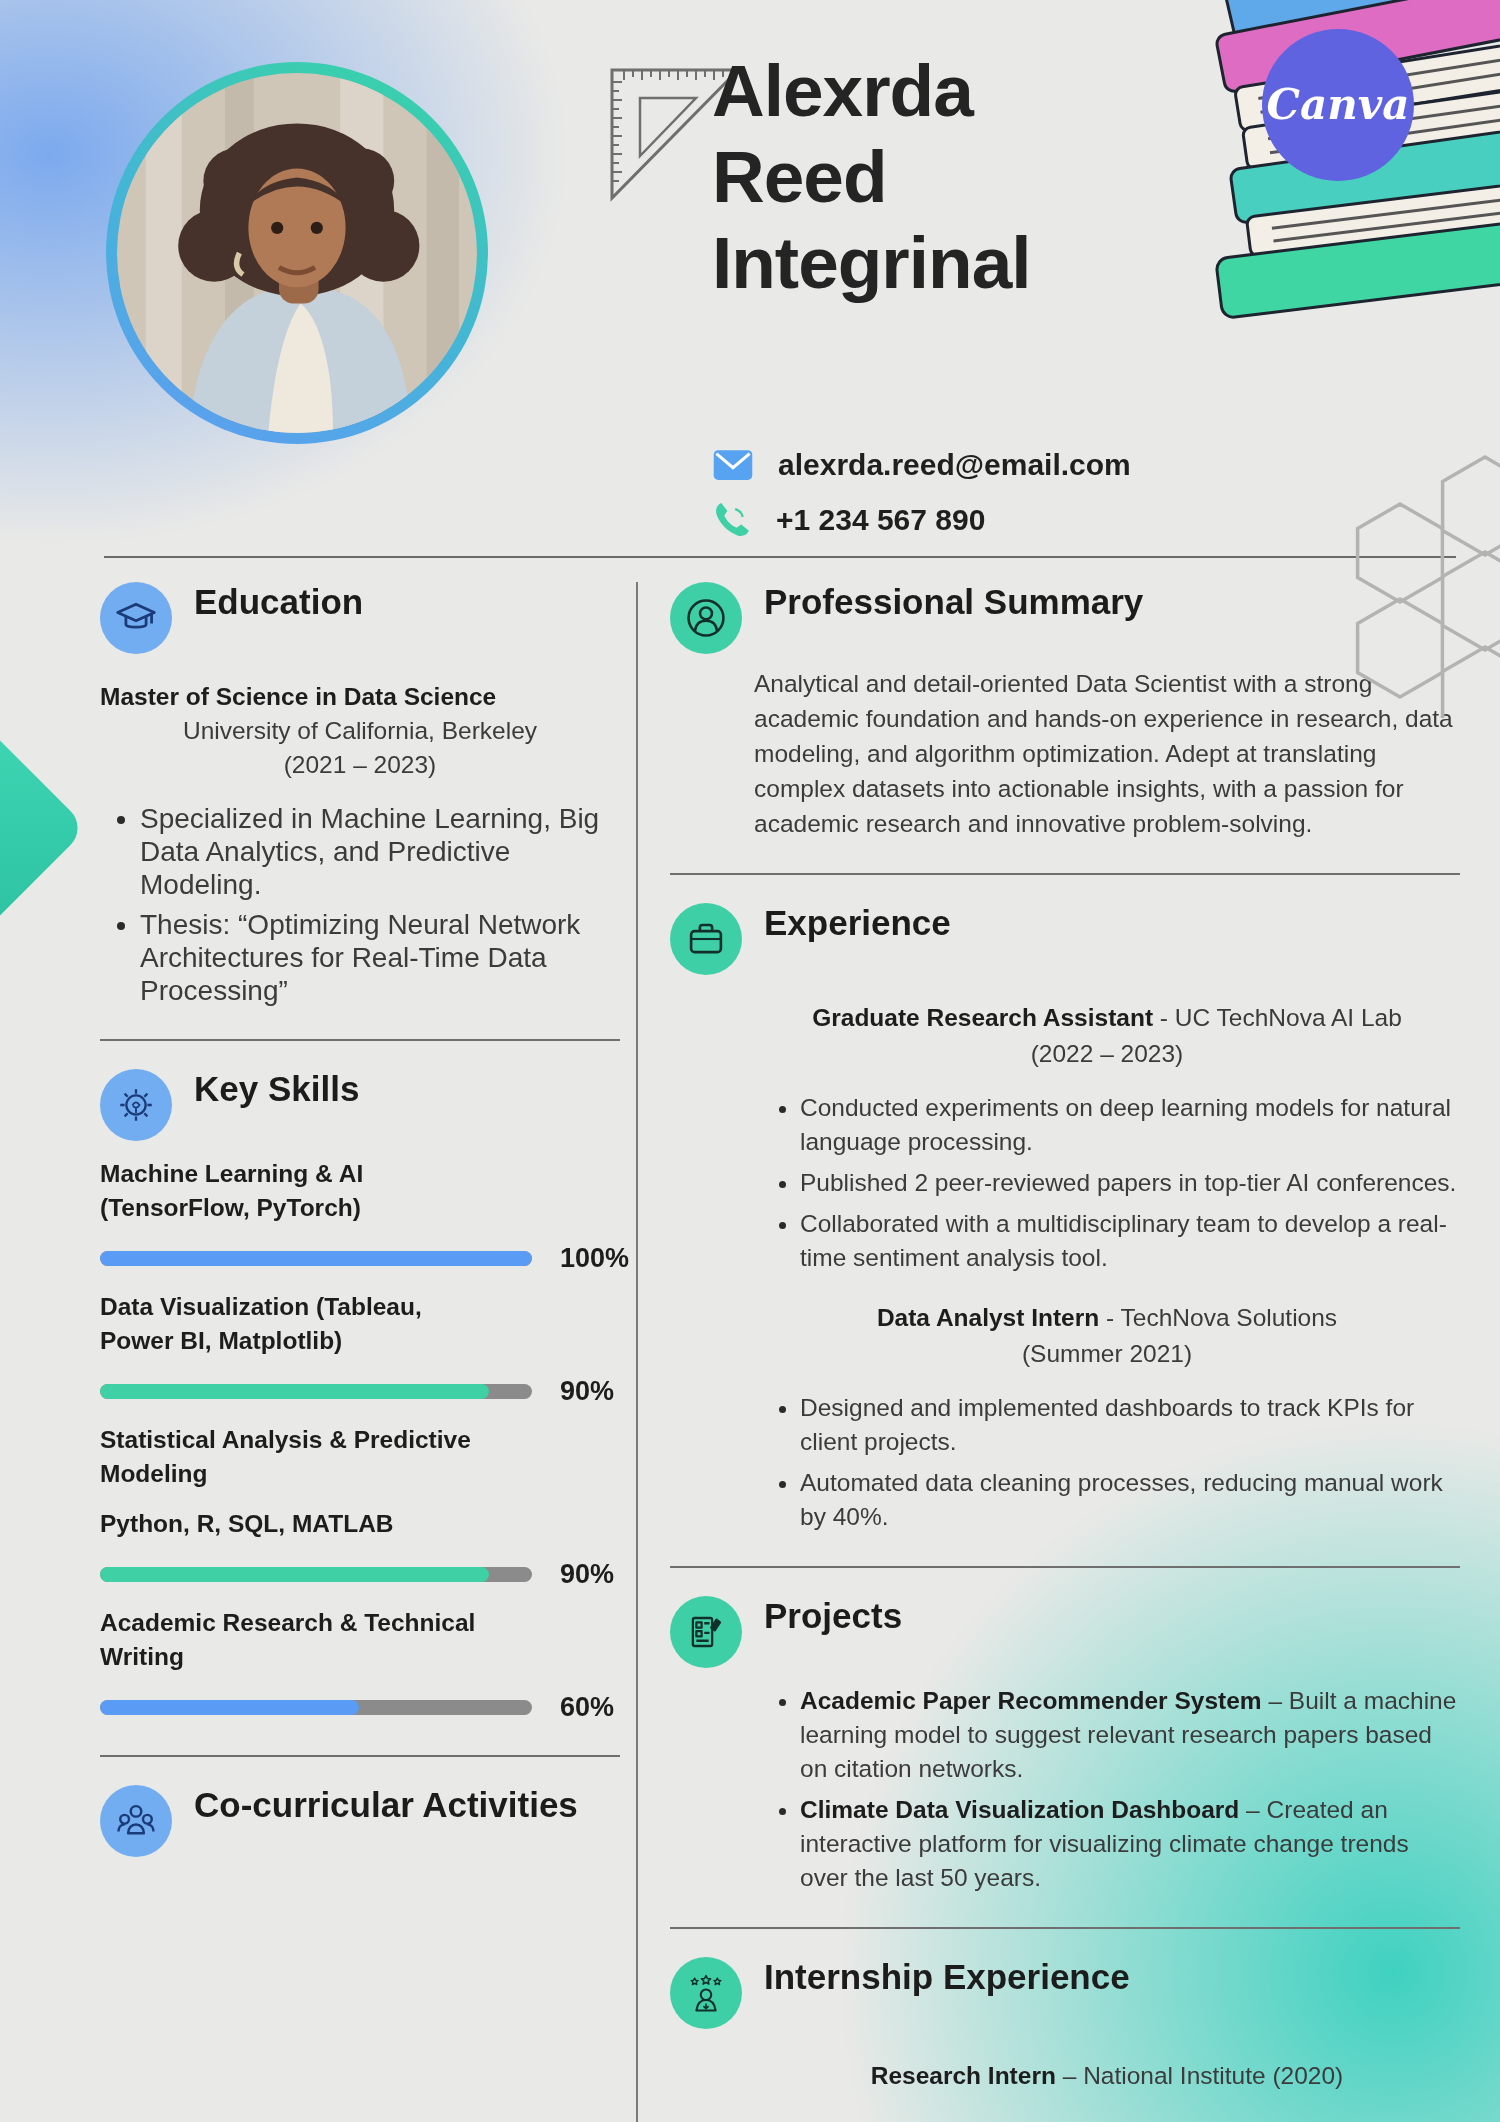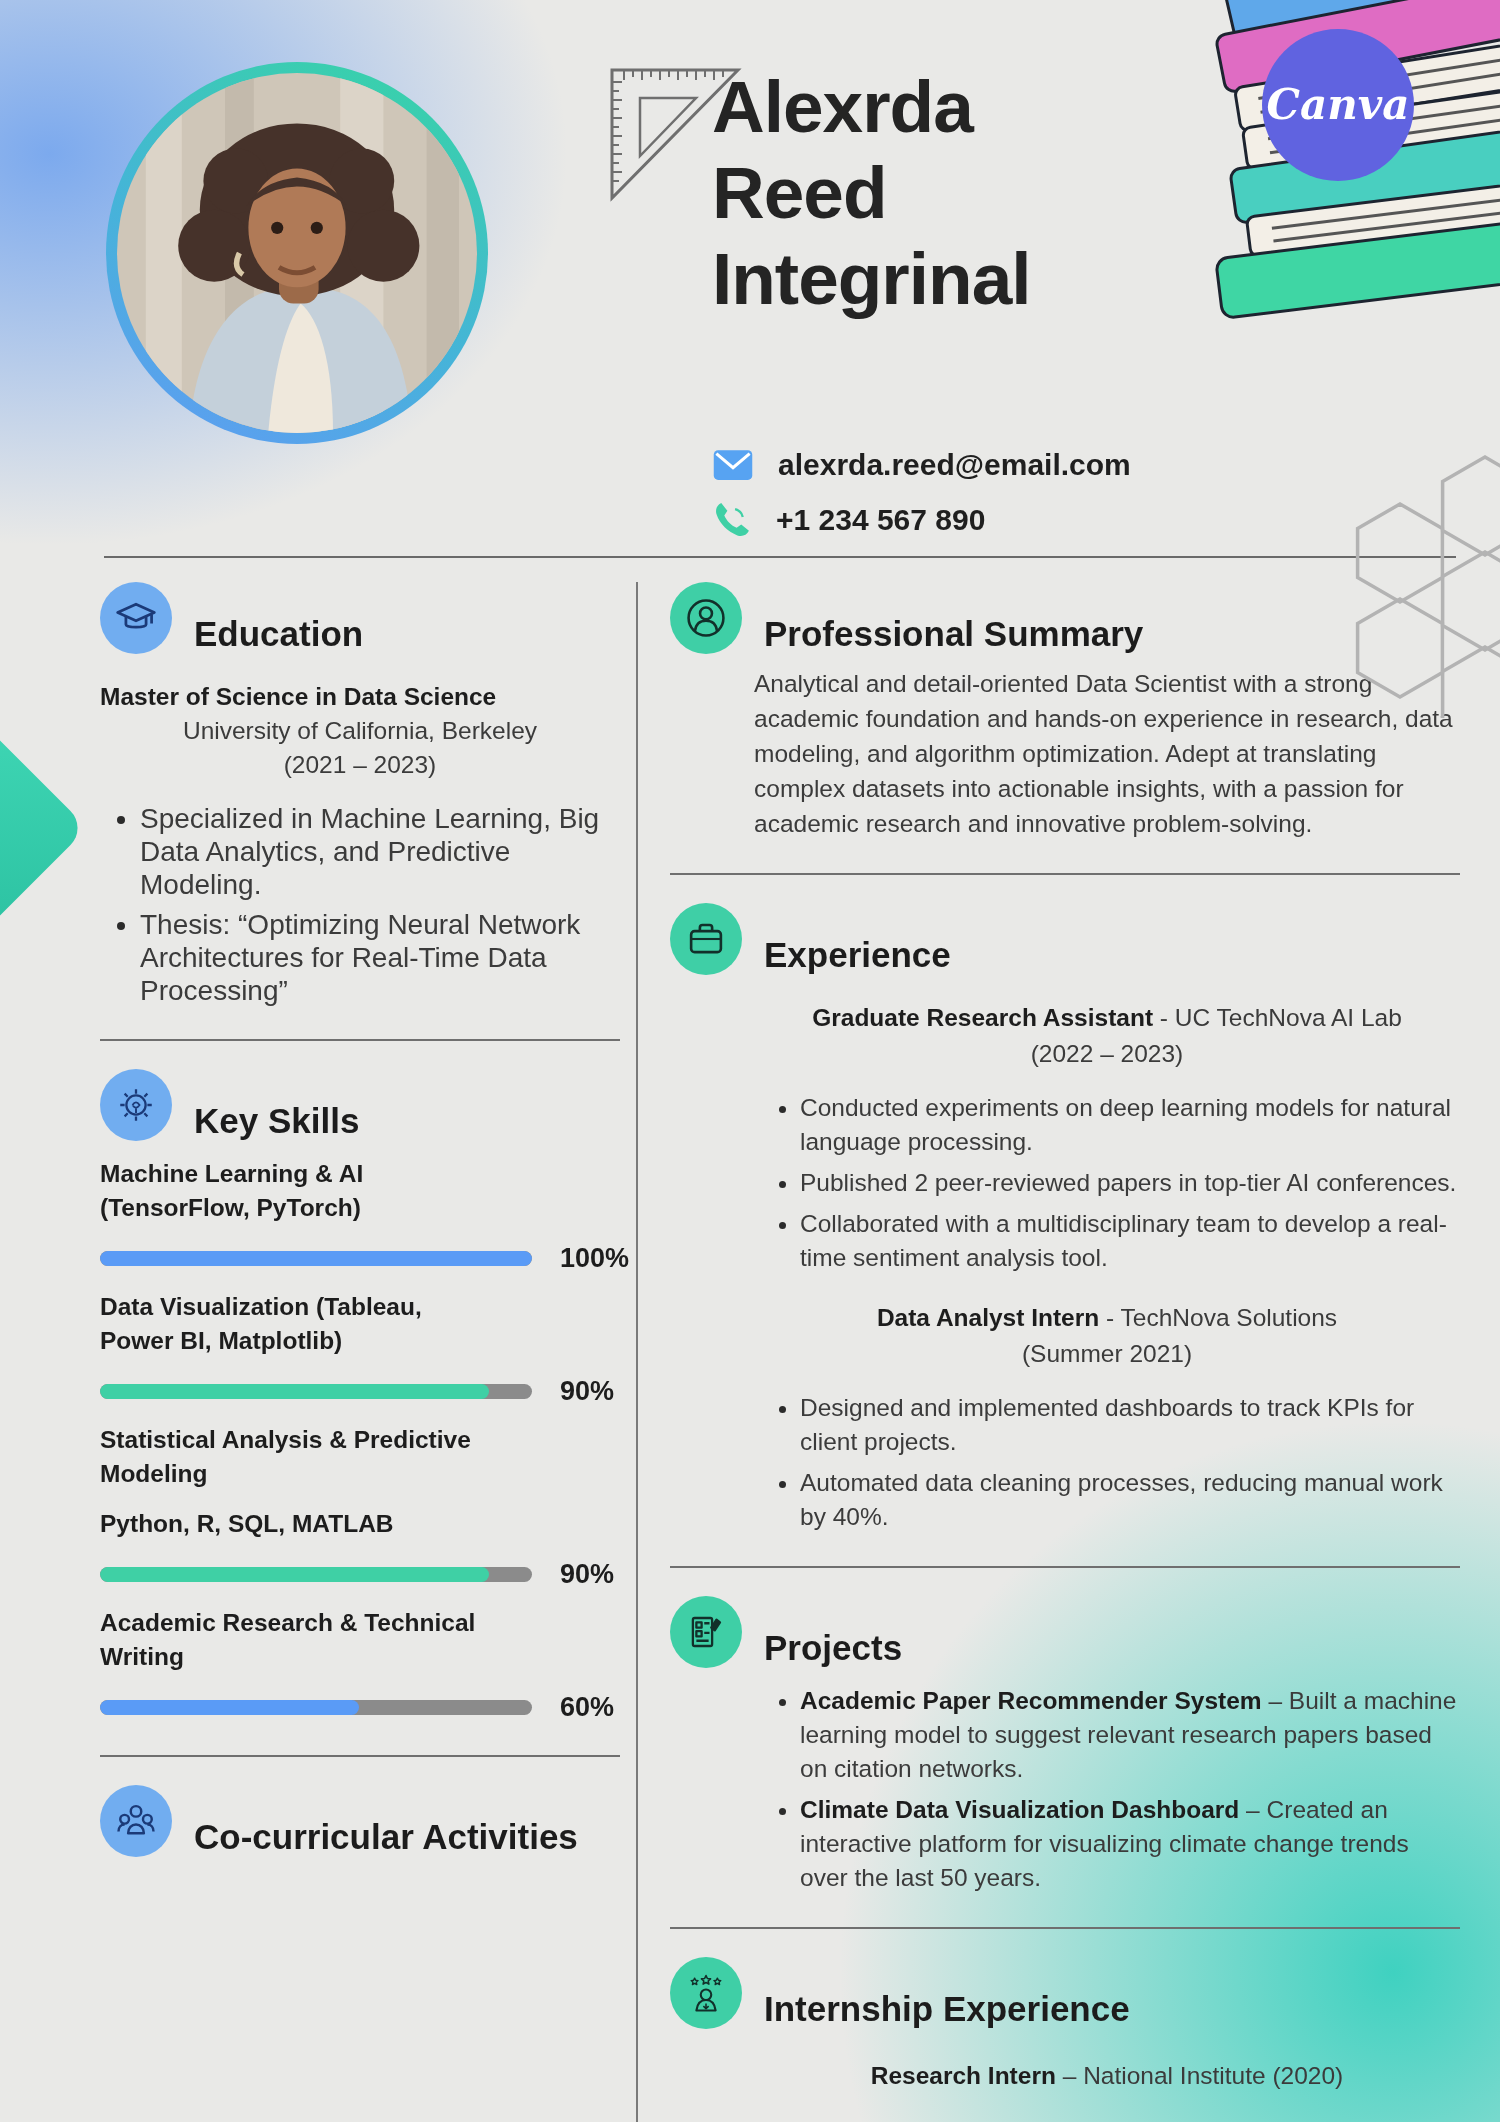--- a/index.html
+++ b/index.html
@@ -18,35 +18,35 @@
     background:linear-gradient(135deg,#3fd6b4,#2cc2a2); }
   .hex-pattern { position:absolute; left:1338px; top:428px; z-index:3; }
   .books { position:absolute; right:-8px; top:-10px; z-index:2; }
 
   
   .avatar-ring { position:absolute; left:106px; top:62px; width:382px; height:382px;
     border-radius:50%; padding:11px; box-sizing:border-box;
     background:linear-gradient(205deg,#38d2a9 8%,#45b4d8 55%,#5e9df2 95%); }
   .avatar-ring svg { display:block; width:100%; height:100%; border-radius:50%; }
   .setsquare { position:absolute; left:600px; top:58px; }
-  .name { position:absolute; left:712px; top:64px; font-size:73px; font-weight:bold;
+  .name { position:absolute; left:712px; top:48px; font-size:73px; font-weight:bold;
     color:#242424; line-height:86px; letter-spacing:-1px; white-space:pre-line; }
   .contact { position:absolute; left:712px; top:448px; }
   .contact .row { display:flex; align-items:center; gap:24px; margin-bottom:18px; }
   .contact .txt { font-size:30px; font-weight:bold; color:#1f1f1f; }
 
   .top-rule { position:absolute; left:104px; top:556px; width:1352px; height:2px; background:#6a6a6a; }
 
   
   .cols { position:absolute; left:100px; top:582px; width:1360px; display:flex; align-items:stretch; }
   .col-left { width:520px; flex:none; }
   .col-right { flex:1; margin-left:16px; border-left:2px solid #7a7a7a; padding-left:32px; }
   .rc-body { margin-left:84px; }
 
-  .sec-head { display:flex; align-items:flex-end; gap:22px; }
+  .sec-head { display:flex; align-items:flex-start; gap:22px; }
   .sec-icon { width:72px; height:72px; border-radius:50%; flex:none;
     display:flex; align-items:center; justify-content:center; }
   .sec-icon.blue { background:#71adf0; }
   .sec-icon.teal { background:#3fcfa6; }
   h2 { margin:0; font-size:35px; font-weight:bold; color:#1c1c1c; }
 
   .rule { border:none; border-top:2px solid #6f6f6f; margin:32px 0 28px 0; }
 
   .bold-line { font-size:24.5px; font-weight:bold; color:#1d1d1d; line-height:34px; }
   .plain-line { font-size:24.5px; color:#3b3b3b; line-height:34px;text-align:center; }

